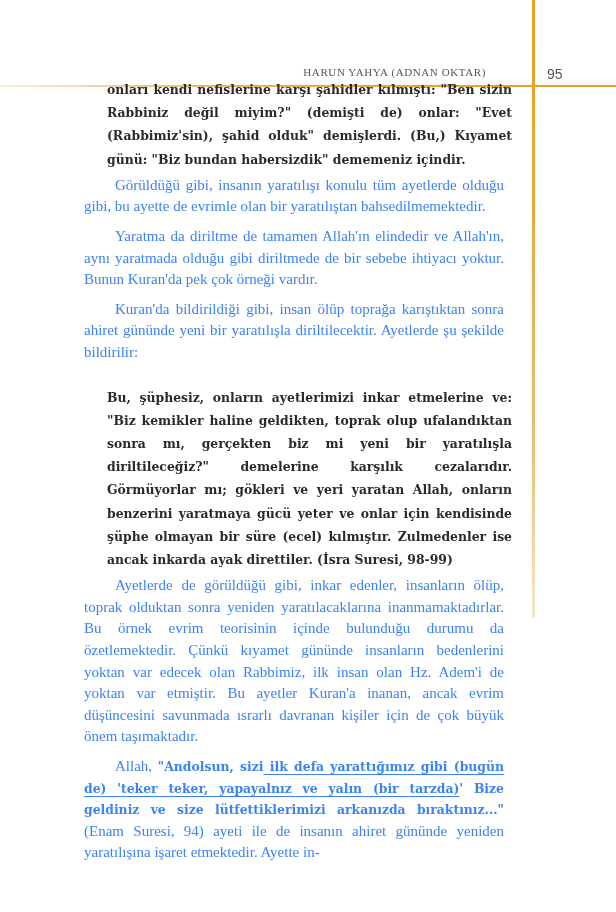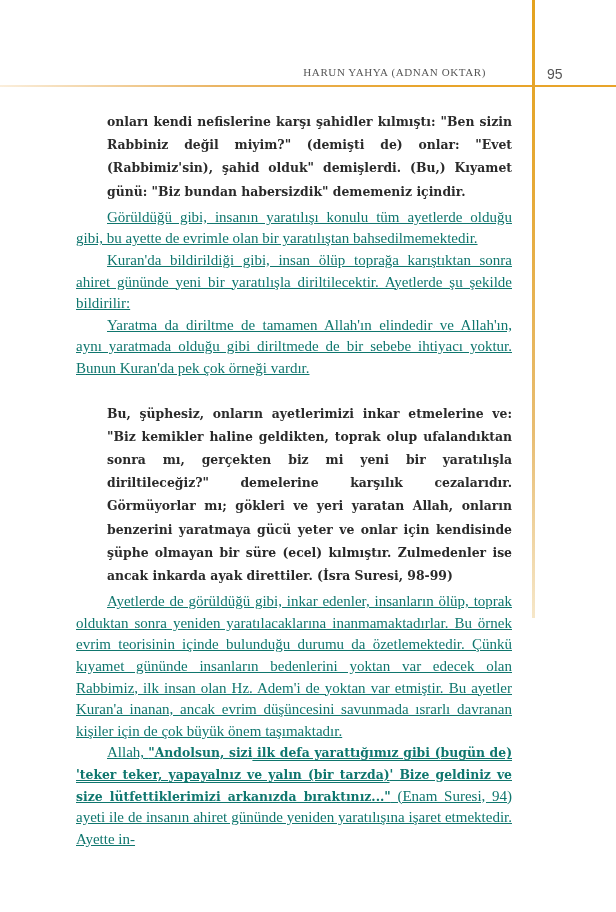--- a/index.html
+++ b/index.html
@@ -16,22 +16,22 @@
       background: linear-gradient(to right, rgba(240,200,140,0.3) 0%, #eab565 35%, #e8a42a 70%, #e8a42a 100%);
     }
     .running-head {
       position: absolute; left: 150px; width: 336px; top: 66px; text-align: right;
       font-family: "Liberation Serif", serif; font-size: 11px; letter-spacing: 0.6px; color: #555;
     }
     .page-num {
       position: absolute; left: 547px; top: 66px;
       font-family: Liberation Sans, sans-serif; font-size: 14px; color: #555;
     }
-    .content { position: absolute; left: 76px; width: 436px; top: 110px; }
-    p { margin: 0; text-align: justify; font-family: "Liberation Serif", serif; font-size: 15px; line-height: 21.6px; color: #0f766e; text-decoration: underline; }
+    .content { position: absolute; left: 76px; width: 436px; top: 78px; }
+    p { margin: 8px; text-align: justify; font-family: "Liberation Serif", serif; font-size: 15px; line-height: 21.6px; color: #3b82f6; }
     p.indent { text-indent: 31px; }
     .quote { padding-left: 31px; font-family: "DejaVu Serif", serif; font-weight: bold; font-size: 12.4px; line-height: 23.2px; color: #2a2a2a; text-align: justify; }
     .quote.first { margin-top: 22px; }
     .quote-after { margin-top: 4px; }
     h2 {
       margin: 14px 0 0 31px; font-family: "DejaVu Serif", serif; font-weight: bold; font-size: 15px;
       color: #e09a1a; letter-spacing: 0.3px; line-height: 22px;
     }
     .bold { font-family: "DejaVu Serif", serif; font-weight: bold; font-size: 12.4px; }
     .ul { text-decoration: underline; text-decoration-thickness: 1px; text-underline-offset: 3px; }
@@ -45,21 +45,21 @@
 
 <div class="running-head">HARUN YAHYA (ADNAN OKTAR)</div>
 <div class="page-num">95</div>
 
 <div class="content">
   <div class="quote">onları kendi nefislerine karşı şahidler kılmıştı: "Ben sizin Rabbiniz değil miyim?" (demişti de) onlar: "Evet (Rabbimiz'sin), şahid olduk" demişlerdi. (Bu,) Kıyamet günü: "Biz bundan habersizdik" dememeniz içindir.</div>
 
   <p class="indent p-first-after">Görüldüğü gibi, insanın yaratılışı konulu tüm ayetlerde olduğu gibi, bu ayette de evrimle olan bir yaratılıştan bahsedilmemektedir.</p>
 
 
+  <p class="indent">Yaratma da diriltme de tamamen Allah'ın elindedir ve Allah'ın, aynı yaratmada olduğu gibi diriltmede de bir sebebe ihtiyacı yoktur. Bunun Kuran'da pek çok örneği vardır.</p>
   <p class="indent">Kuran'da bildirildiği gibi, insan ölüp toprağa karıştıktan sonra ahiret gününde yeni bir yaratılışla diriltilecektir. Ayetlerde şu şekilde bildirilir:</p>
-  <p class="indent">Yaratma da diriltme de tamamen Allah'ın elindedir ve Allah'ın, aynı yaratmada olduğu gibi diriltmede de bir sebebe ihtiyacı yoktur. Bunun Kuran'da pek çok örneği vardır.</p>
 
   <div class="quote first">Bu, şüphesiz, onların ayetlerimizi inkar etmelerine ve: "Biz kemikler haline geldikten, toprak olup ufalandıktan sonra mı, gerçekten biz mi yeni bir yaratılışla diriltileceğiz?" demelerine karşılık cezalarıdır. Görmüyorlar mı; gökleri ve yeri yaratan Allah, onların benzerini yaratmaya gücü yeter ve onlar için kendisinde şüphe olmayan bir süre (ecel) kılmıştır. Zulmedenler ise ancak inkarda ayak direttiler. (İsra Suresi, 98-99)</div>
 
   <p class="indent quote-after">Ayetlerde de görüldüğü gibi, inkar edenler, insanların ölüp, toprak olduktan sonra yeniden yaratılacaklarına inanmamaktadırlar. Bu örnek evrim teorisinin içinde bulunduğu durumu da özetlemektedir. Çünkü kıyamet gününde insanların bedenlerini yoktan var edecek olan Rabbimiz, ilk insan olan Hz. Adem'i de yoktan var etmiştir. Bu ayetler Kuran'a inanan, ancak evrim düşüncesini savunmada ısrarlı davranan kişiler için de çok büyük önem taşımaktadır.</p>
 
   <p class="indent"><span>Allah, </span><span class="bold">"Andolsun, sizi</span><span class="bold ul"> ilk defa yarattığımız gibi (bugün de) 'teker teker, yapayalnız ve yalın (bir tarzda)</span><span class="bold">' Bize geldiniz ve size lütfettiklerimizi arkanızda bıraktınız..."</span><span> (Enam Suresi, 94) ayeti ile de insanın ahiret gününde yeniden yaratılışına işaret etmektedir. Ayette in-</span></p>
 </div>
 
 </body></html>

